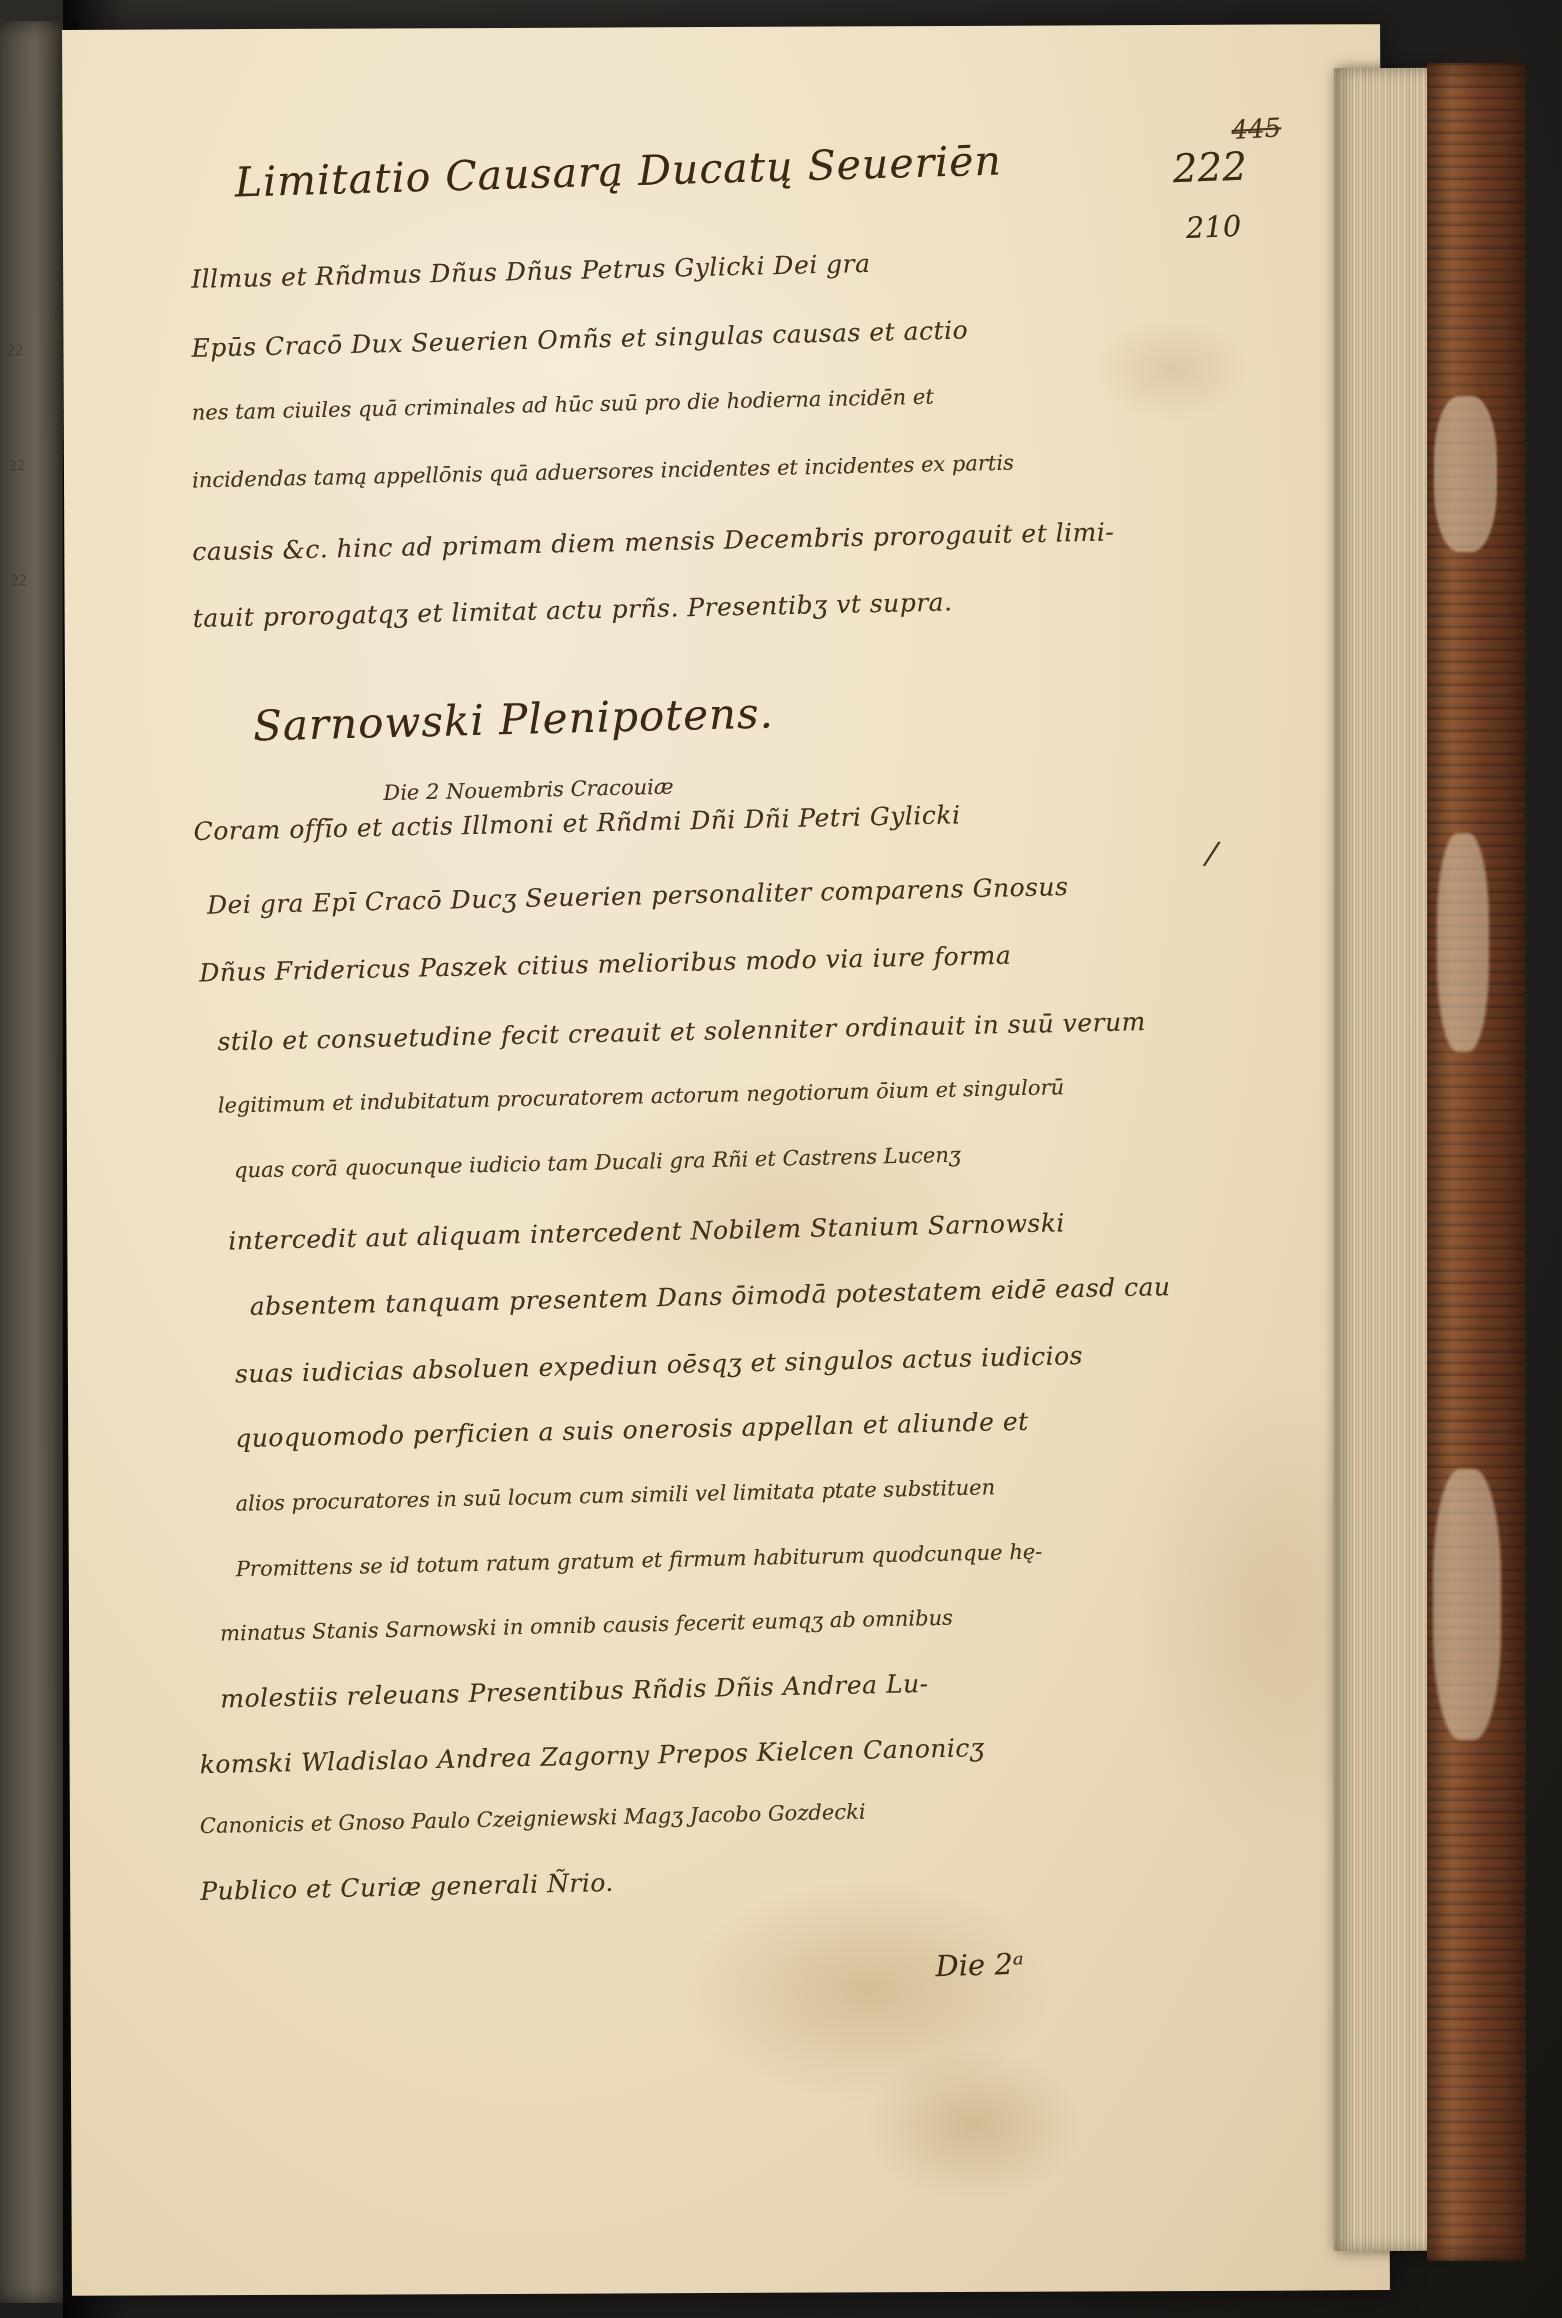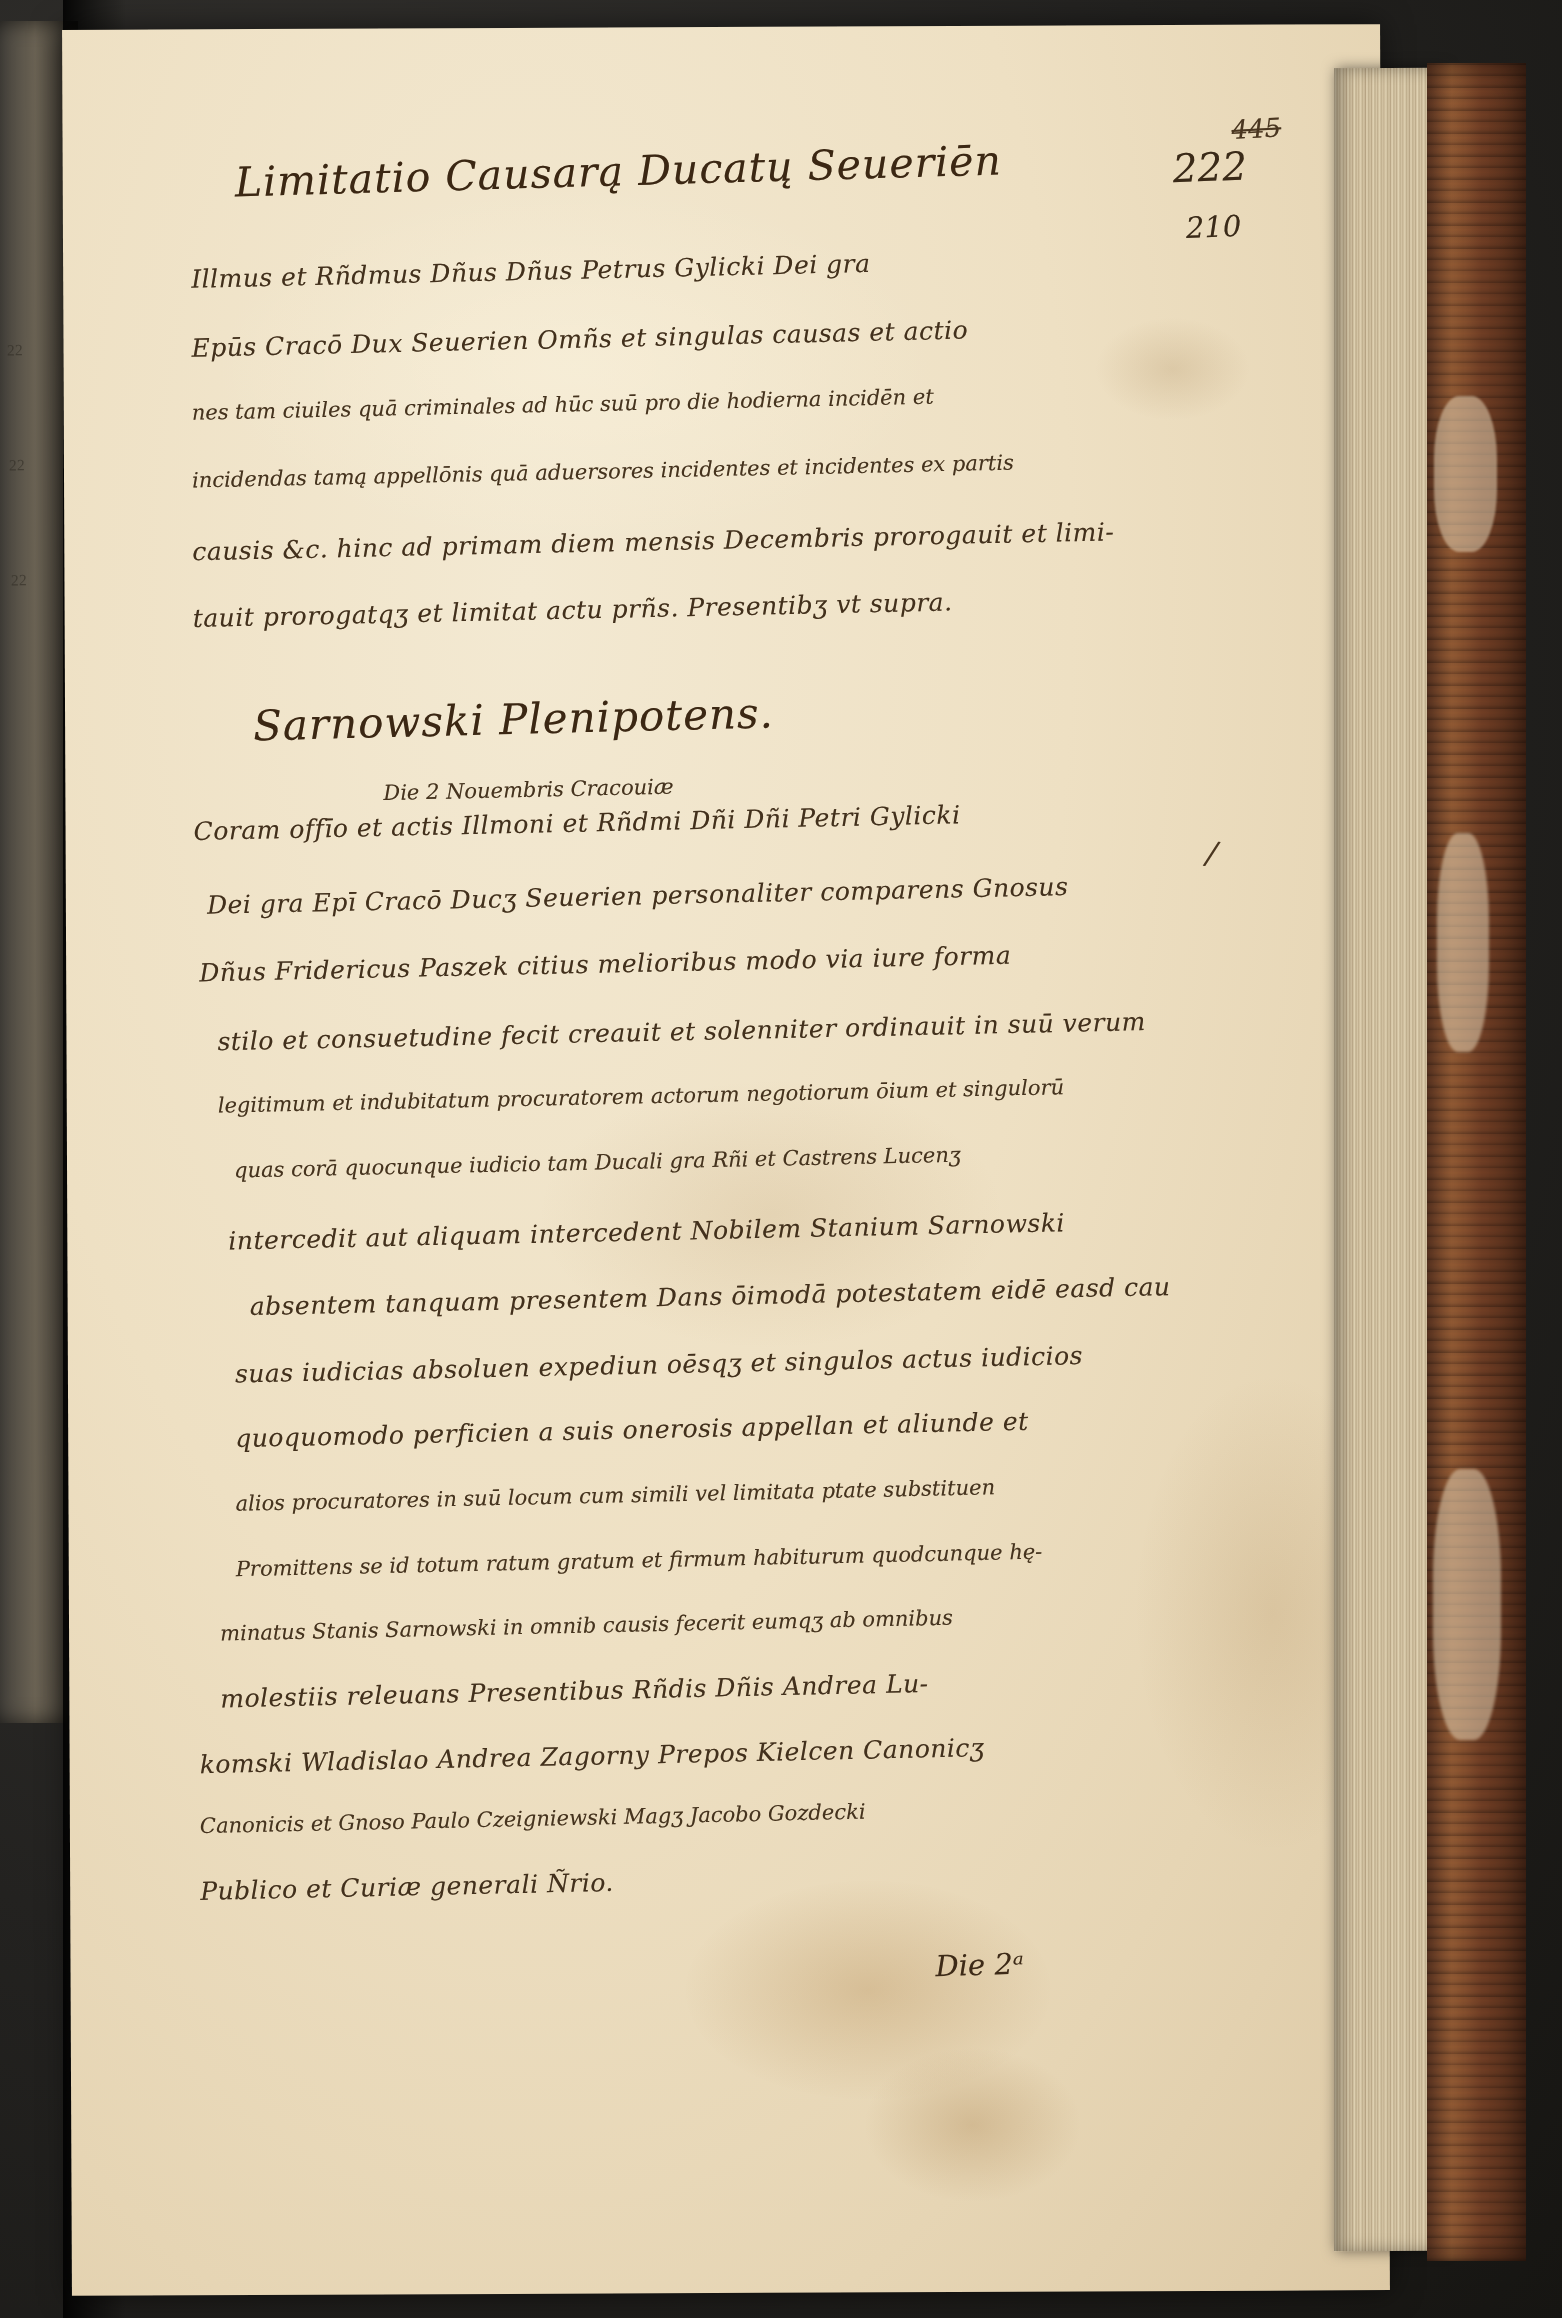--- a/index.html
+++ b/index.html
@@ -29,21 +29,21 @@
     background:
       radial-gradient(ellipse at 20% 30%, #3a3834 0%, #232220 55%, #161512 100%);
   }
 
   
   .left-edge {
     position: absolute;
     left: 0;
     top: 21px;
     width: 78px;
-    height: 1702px;
+    height: 2282px;
     background: linear-gradient(90deg, #45423c 0%, #6b6354 45%, #3a362f 100%);
     box-shadow: inset -9.4px 0 21px rgba(0,0,0,0.65);
   }
   .left-edge-marks {
     position: absolute;
     left: 9.4px;
     top: 271px;
     width: 52px;
     color: #2e2a22;
     font-size: 15.6px;

